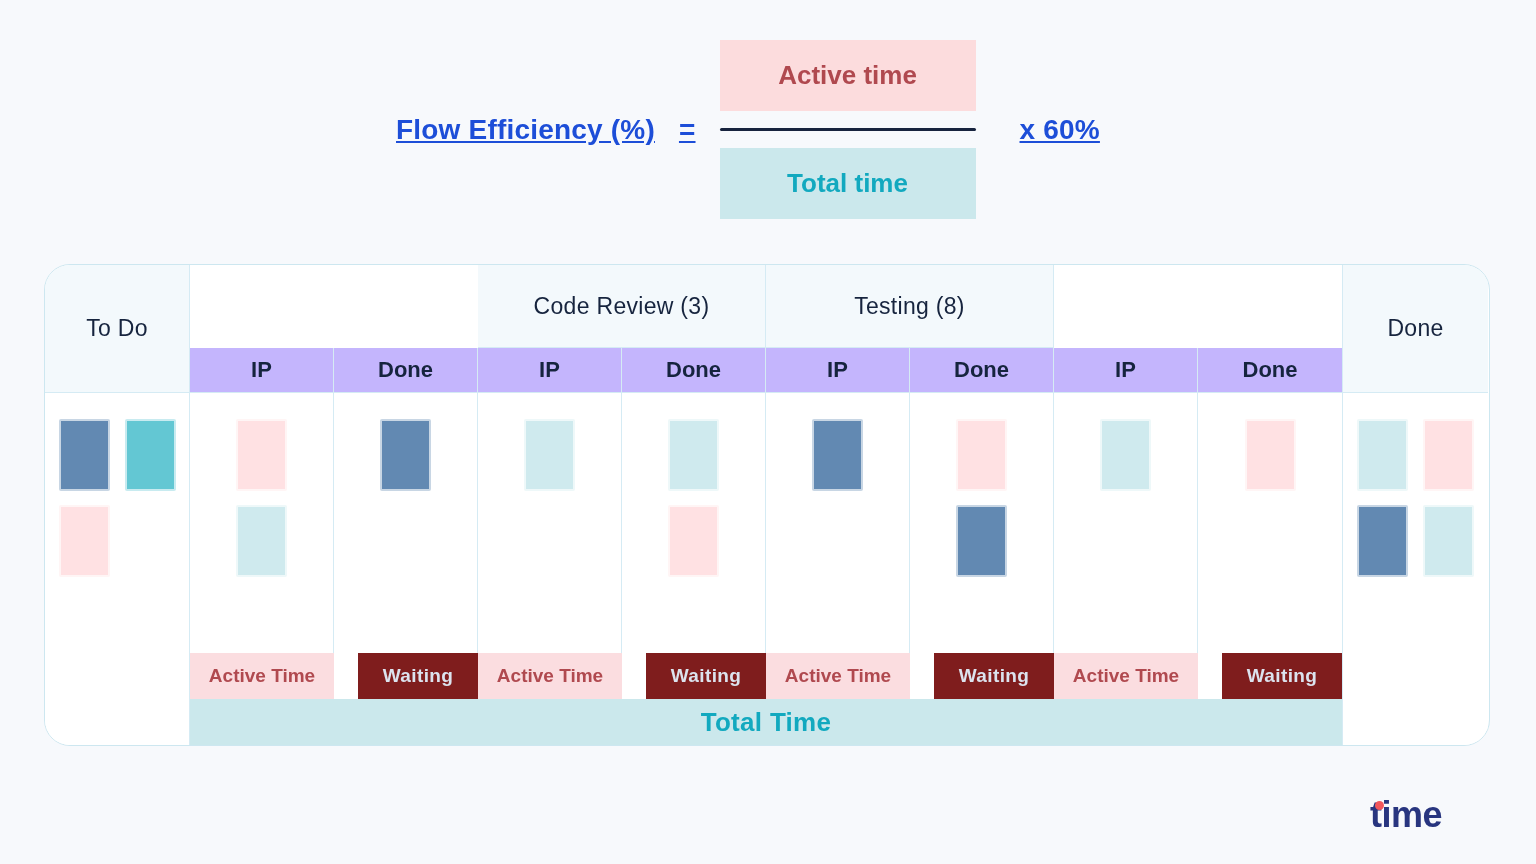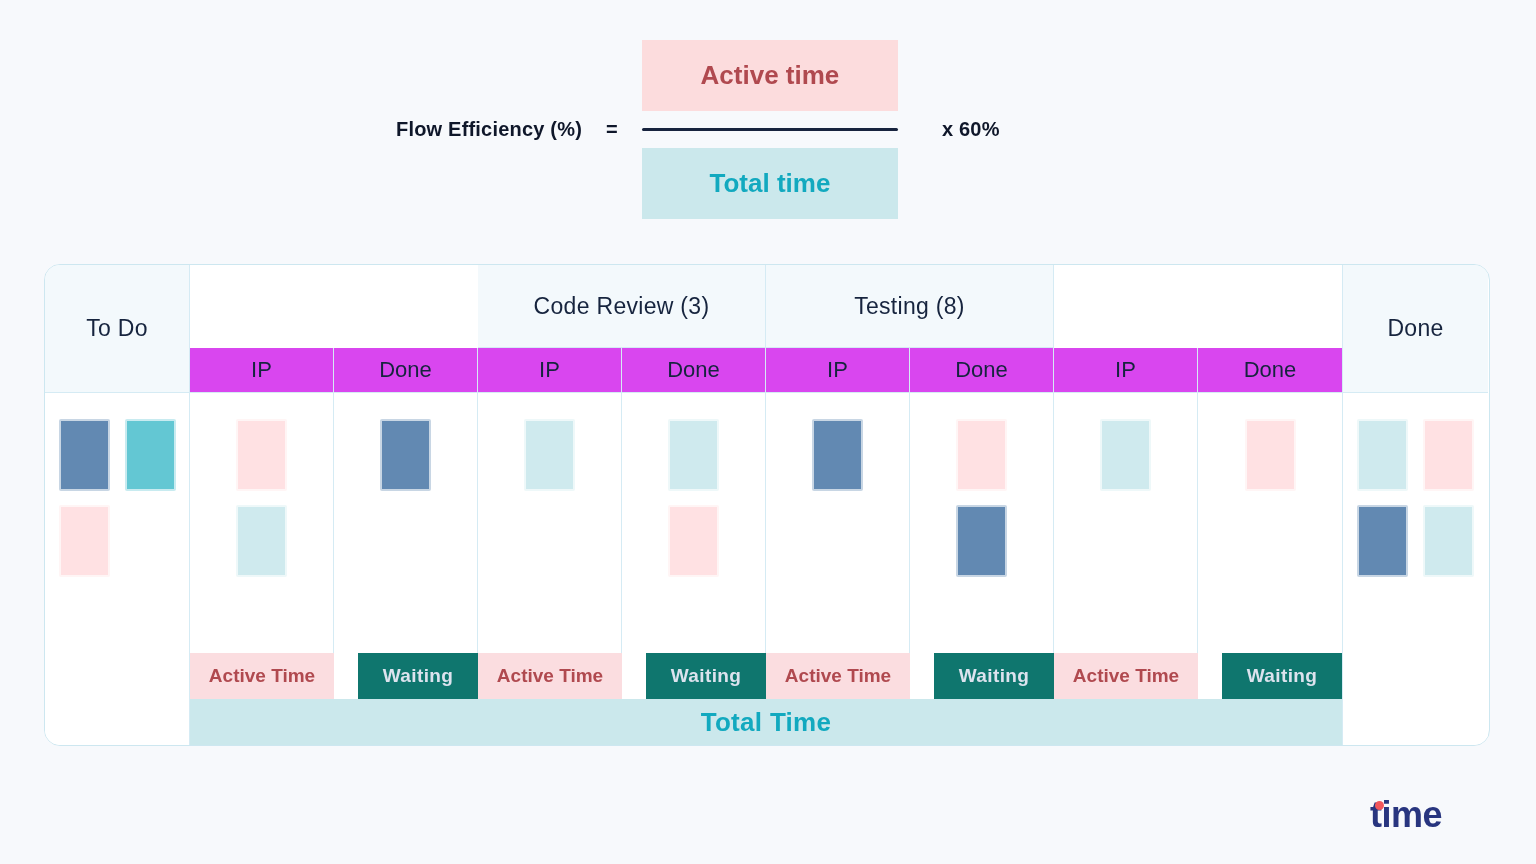--- a/index.html
+++ b/index.html
@@ -11,56 +11,56 @@
     position:relative;
     overflow:hidden;
   }
 
   
   .formula {
     position:absolute; left:396px; top:40px;
     display:flex; align-items:center; gap:24px;
   }
   .f-lhs, .f-eq, .f-mult {
-    font-size:20px; font-weight:700; color:#0f172a; letter-spacing:.2px;
+    font-size:28px; font-weight:700; color:#1d4ed8; letter-spacing:.2px;text-decoration:underline;
   }
   .f-mult { margin-left:20px; }
   .fraction { display:flex; flex-direction:column; align-items:center; width:256px; }
   .f-box {
     width:256px; height:71px; display:flex; align-items:center; justify-content:center;
     font-size:26px; font-weight:700;
   }
   .f-num { background:#fcdcdd; color:#b0494f; }
   .f-den { background:#cbe8ec; color:#12a9bf; }
   .f-line { width:256px; height:3px; background:#17233e; margin:17px 0; border-radius:2px; }
 
   
   .board {
     position:absolute; left:44px; top:264px; width:1446px; height:482px;
     background:#ffffff;
-    border:1.5px solid #cde7f0; border-radius:16px; overflow:hidden;
+    border:1.5px solid #cde7f0; border-radius:26px; overflow:hidden;
     display:grid;
     grid-template-columns:145px repeat(8,144px) 146px;
     grid-template-rows:83px 45px 260px 46px 1fr;
   }
   .cell { display:flex; align-items:center; justify-content:center; }
   .head { background:#f3f9fc; font-size:23px; font-weight:500; color:#16243e; letter-spacing:.3px; }
   .br { border-right:1px solid #d5ebf4; }
   .bl { border-left:1px solid #d5ebf4; }
   .bb { border-bottom:1px solid #d5ebf4; }
-  .sub { background:#d946ef; font-size:22px; font-weight:400; color:#16243e; }
+  .sub { background:#c4b5fd; font-size:22px; font-weight:700; color:#16243e; }
 
   .body-cell { background:#fff; align-items:flex-start; }
   .cards1 { display:grid; grid-template-columns:51px; gap:14px; justify-content:center; padding-top:26px; width:100%; }
   .cards2 { display:grid; grid-template-columns:51px 51px; gap:14px 15px; justify-content:center; padding-top:26px; width:100%; }
   .card { width:51px; height:72px; border:2px solid rgba(255,255,255,.65); border-radius:2px; }
 
   .band { font-size:19px; font-weight:700; }
   .band.active { background:#fbdde0; color:#b0494f; }
-  .band.waiting { background:#0f766e; color:#dce3ee; letter-spacing:.4px;margin-left:24px; }
+  .band.waiting { background:#7f1d1d; color:#dce3ee; letter-spacing:.4px;margin-left:24px; }
   .total-band { background:#cbe8ec; color:#12a9bf; font-size:26px; font-weight:700; letter-spacing:.3px; }
 
   
   .logo {
     position:absolute; right:94px; bottom:28px;
     font-size:36px; font-weight:700; color:#28357f; letter-spacing:-.5px;
   }
   .logo-dot {
     position:absolute; left:5px; top:7px; width:9px; height:9px;
     background:#f2575c; border-radius:50%;

